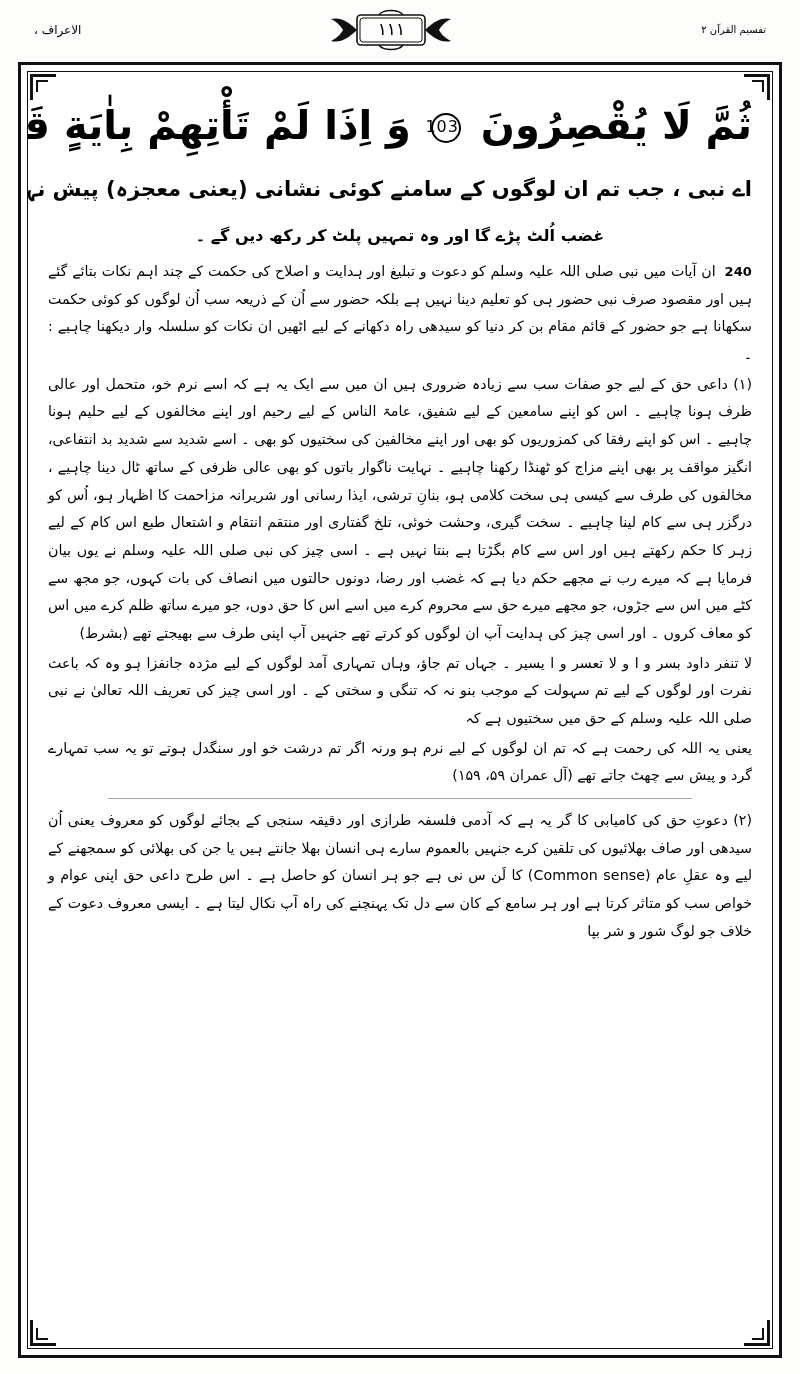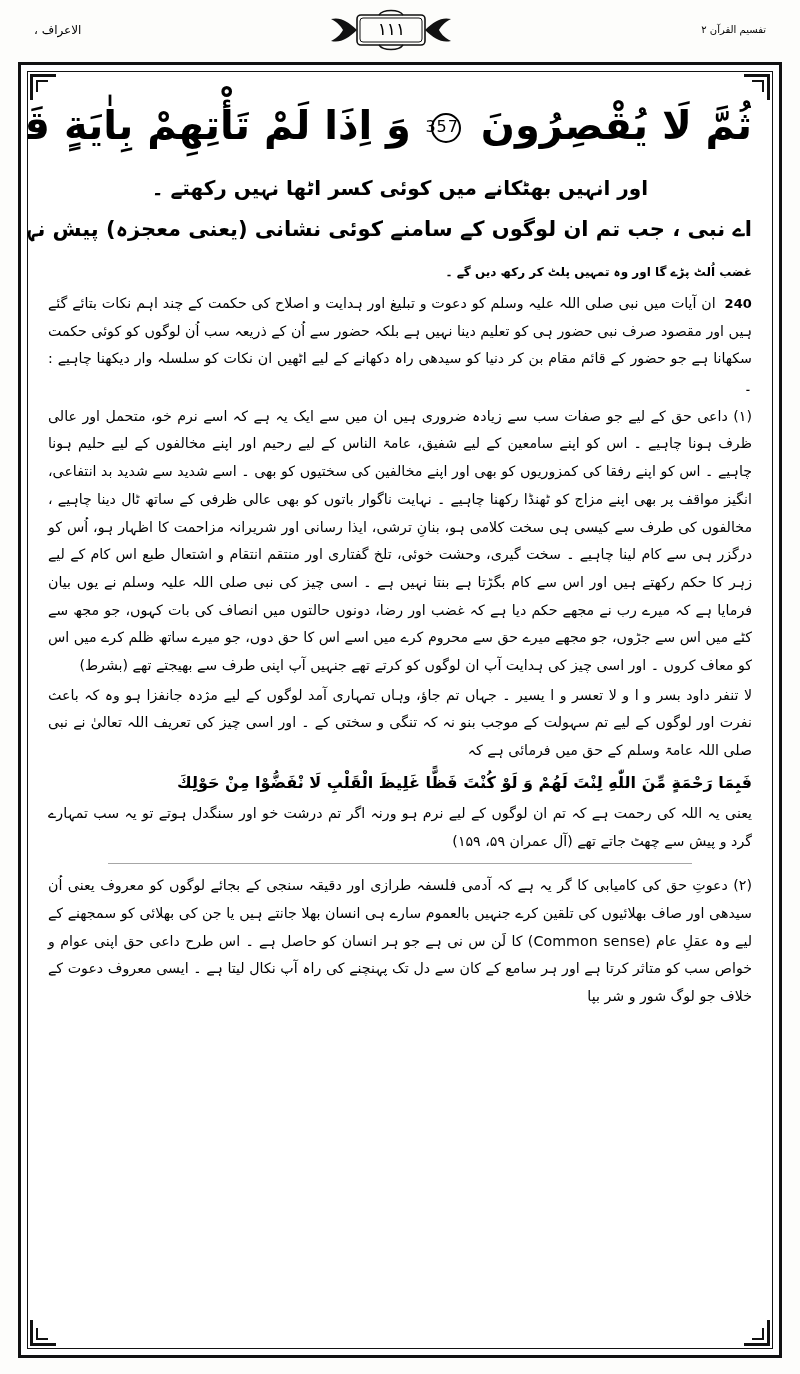--- a/index.html
+++ b/index.html
@@ -139,21 +139,21 @@
     line-height: 2.0;
     font-weight: 600;
     margin-bottom: 6px;
   }
   .tr-line {
     display: block;
     white-space: nowrap;
   }
   .tr-line.r1 { text-align: center; font-size: 20px; }
   .tr-line.r2 { text-align: right; font-size: 21px; }
-  .tr-line.r3 { text-align: right; font-size: 12px; margin-top: 10px; }
+  .tr-line.r3 { text-align: center; font-size: 16px; margin-top: 10px; }
 
   
   .commentary {
     direction: rtl;
     font-size: 14.2px;
     line-height: 1.95;
     text-align: justify;
     text-align-last: right;
     font-weight: 500;
     letter-spacing: 0.1px;
@@ -230,38 +230,36 @@
         <svg viewBox="0 0 26 26">
             <path d="M0 0 L26 0 L26 3 L3 3 L3 26 L0 26 Z" fill="#111"></path>
             <path d="M6 6 L18 6 L18 8 L8 8 L8 18 L6 18 Z" fill="#111"></path>
           </svg>
       </div>
 
       <div class="content">
 
         <div class="ayah">
           <span>ثُمَّ لَا يُقْصِرُونَ</span>
-          <span class="marker">357</span>
+          <span class="marker">103</span>
           <span>وَ اِذَا لَمْ تَأْتِهِمْ بِاٰيَةٍ قَالُوا</span>
         </div>
 
         <div class="translation">
-          <span class="tr-line r1">اور انہیں بھٹکانے میں کوئی کسر اٹھا نہیں رکھتے ۔</span>
           <span class="tr-line r2">اے نبی ، جب تم ان لوگوں کے سامنے کوئی نشانی (یعنی معجزہ) پیش نہیں کرتے تو یہ کہتے ہیں</span>
           <span class="tr-line r3">غضب اُلٹ پڑے گا اور وہ تمہیں پلٹ کر رکھ دیں گے ۔</span>
         </div>
 
         <div class="commentary">
           <p>
             <span class="note-num">240</span>
             <span>ان آیات میں نبی صلی اللہ علیہ وسلم کو دعوت و تبلیغ اور ہدایت و اصلاح کی حکمت کے چند اہم نکات بتائے گئے ہیں اور مقصود صرف نبی حضور ہی کو تعلیم دینا نہیں ہے بلکہ حضور سے اُن کے ذریعہ سب اُن لوگوں کو کوئی حکمت سکھانا ہے جو حضور کے قائم مقام بن کر دنیا کو سیدھی راہ دکھانے کے لیے اٹھیں ان نکات کو سلسلہ وار دیکھنا چاہیے : ۔</span>
           </p>
           <p>(۱) داعی حق کے لیے جو صفات سب سے زیادہ ضروری ہیں ان میں سے ایک یہ ہے کہ اسے نرم خو، متحمل اور عالی ظرف ہونا چاہیے ۔ اس کو اپنے سامعین کے لیے شفیق، عامۃ الناس کے لیے رحیم اور اپنے مخالفوں کے لیے حلیم ہونا چاہیے ۔ اس کو اپنے رفقا کی کمزوریوں کو بھی اور اپنے مخالفین کی سختیوں کو بھی ۔ اسے شدید سے شدید بد انتفاعی، انگیز مواقف پر بھی اپنے مزاج کو ٹھنڈا رکھنا چاہیے ۔ نہایت ناگوار باتوں کو بھی عالی ظرفی کے ساتھ ٹال دینا چاہیے ، مخالفوں کی طرف سے کیسی ہی سخت کلامی ہو، بنانِ ترشی، ایذا رسانی اور شریرانہ مزاحمت کا اظہار ہو، اُس کو درگزر ہی سے کام لینا چاہیے ۔ سخت گیری، وحشت خوئی، تلخ گفتاری اور منتقم انتقام و اشتعال طبع اس کام کے لیے زہر کا حکم رکھتے ہیں اور اس سے کام بگڑتا ہے بنتا نہیں ہے ۔ اسی چیز کی نبی صلی اللہ علیہ وسلم نے یوں بیان فرمایا ہے کہ میرے رب نے مجھے حکم دیا ہے کہ غضب اور رضا، دونوں حالتوں میں انصاف کی بات کہوں، جو مجھ سے کٹے میں اس سے جڑوں، جو مجھے میرے حق سے محروم کرے میں اسے اس کا حق دوں، جو میرے ساتھ ظلم کرے میں اس کو معاف کروں ۔ اور اسی چیز کی ہدایت آپ ان لوگوں کو کرتے تھے جنہیں آپ اپنی طرف سے بھیجتے تھے (بشرط)</p>
-          <p>لا تنفر داود بسر و ا و لا تعسر و ا يسير ۔ جہاں تم جاؤ، وہاں تمہاری آمد لوگوں کے لیے مژدہ جانفزا ہو وہ کہ باعث نفرت اور لوگوں کے لیے تم سہولت کے موجب بنو نہ کہ تنگی و سختی کے ۔ اور اسی چیز کی تعریف اللہ تعالیٰ نے نبی صلی اللہ عامۃ وسلم کے حق میں فرمائی ہے کہ</p>
-          <p class="ar-inline center">فَبِمَا رَحْمَةٍ مِّنَ اللّٰهِ لِنْتَ لَهُمْ وَ لَوْ كُنْتَ فَظًّا غَلِيظَ الْقَلْبِ لَا نْفَضُّوْا مِنْ حَوْلِكَ</p>
+          <p>لا تنفر داود بسر و ا و لا تعسر و ا يسير ۔ جہاں تم جاؤ، وہاں تمہاری آمد لوگوں کے لیے مژدہ جانفزا ہو وہ کہ باعث نفرت اور لوگوں کے لیے تم سہولت کے موجب بنو نہ کہ تنگی و سختی کے ۔ اور اسی چیز کی تعریف اللہ تعالیٰ نے نبی صلی اللہ علیہ وسلم کے حق میں سختیوں ہے کہ</p>
           <p>یعنی یہ اللہ کی رحمت ہے کہ تم ان لوگوں کے لیے نرم ہو ورنہ اگر تم درشت خو اور سنگدل ہوتے تو یہ سب تمہارے گرد و پیش سے چھٹ جاتے تھے (آل عمران ۵۹، ۱۵۹)</p>
           <hr class="rule">
           <p>(۲) دعوتِ حق کی کامیابی کا گر یہ ہے کہ آدمی فلسفہ طرازی اور دقیقہ سنجی کے بجائے لوگوں کو معروف یعنی اُن سیدھی اور صاف بھلائیوں کی تلقین کرے جنہیں بالعموم سارے ہی انسان بھلا جانتے ہیں یا جن کی بھلائی کو سمجھنے کے لیے وہ عقلِ عام (Common sense) کا لَن س نی ہے جو ہر انسان کو حاصل ہے ۔ اس طرح داعی حق اپنی عوام و خواص سب کو متاثر کرتا ہے اور ہر سامع کے کان سے دل تک پہنچنے کی راہ آپ نکال لیتا ہے ۔ ایسی معروف دعوت کے خلاف جو لوگ شور و شر بپا</p>
         </div>
 
       </div>
     </div>
   </div>
 </div>
 

